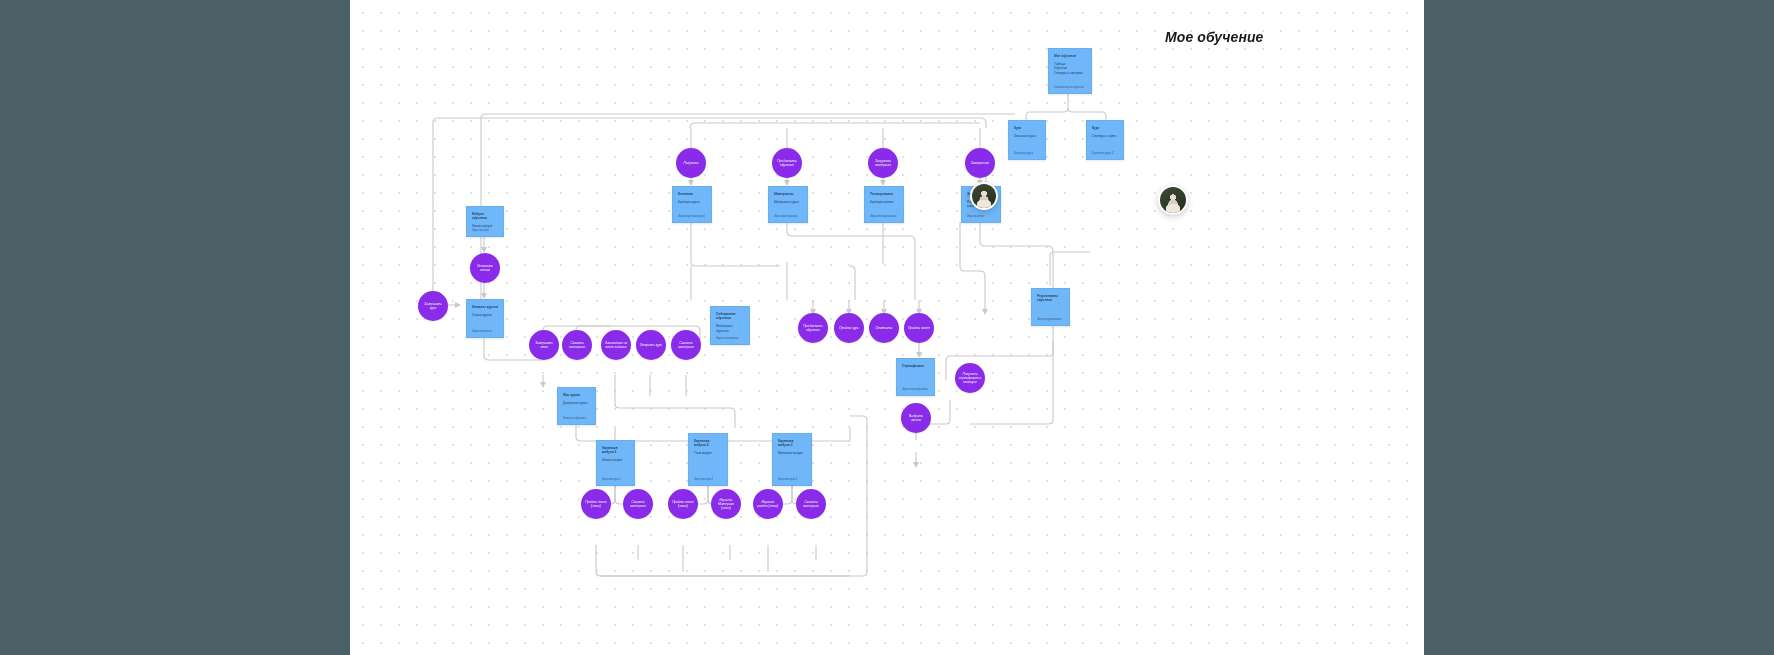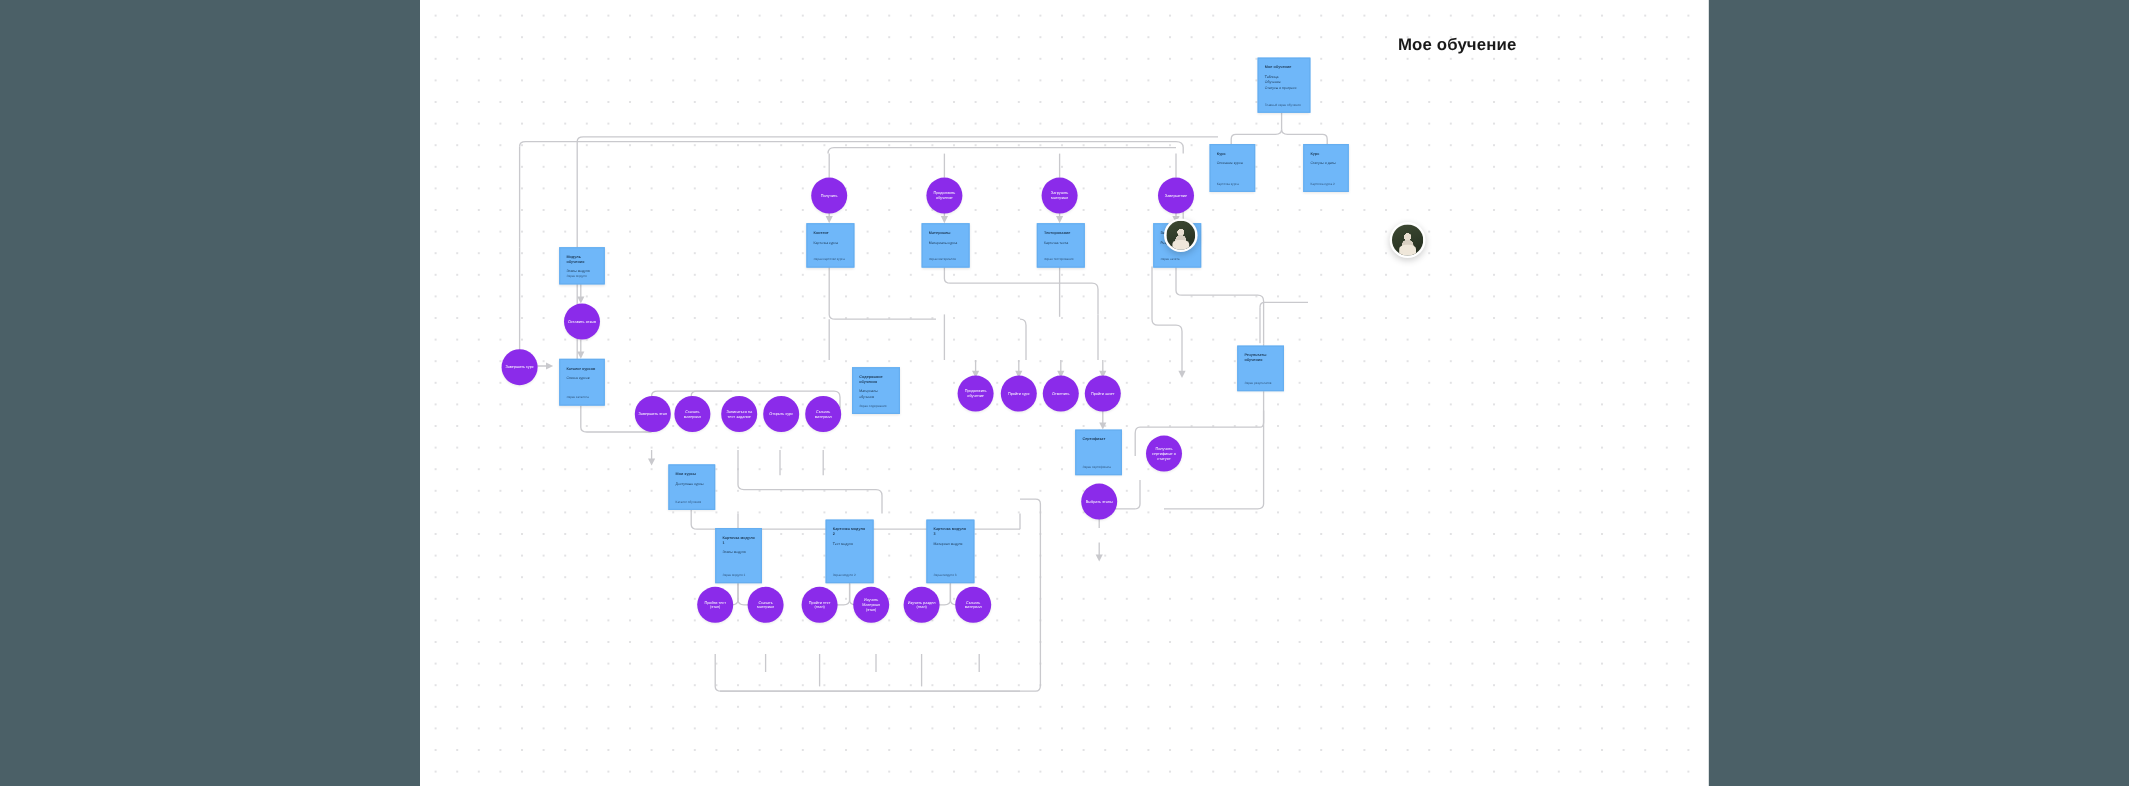--- a/index.html
+++ b/index.html
@@ -2,21 +2,21 @@
 <html><head>
 <meta charset="utf-8">
 <style>
   * { box-sizing: border-box; margin: 0; padding: 0; }
   html, body {
     width: 1774px; height: 655px;
     overflow: hidden;
     background: #4b6067;
     font-family: "Liberation Sans", sans-serif;
   }
-  #app { position: relative; width: 1774px; height: 655px; background: #4b6067; }
+  #app { position: relative; width: 1774px; height: 655px; background: #4b6067; font-style: italic; }
 
   #canvas {
     position: absolute;
     left: 350px; top: 0;
     width: 1074px; height: 655px;
     background-color: #ffffff;
     background-image:
       radial-gradient(circle, #e2e2e4 1px, rgba(0,0,0,0) 1.3px);
     background-size: 18px 18px;
     background-position: 4px 4px;

